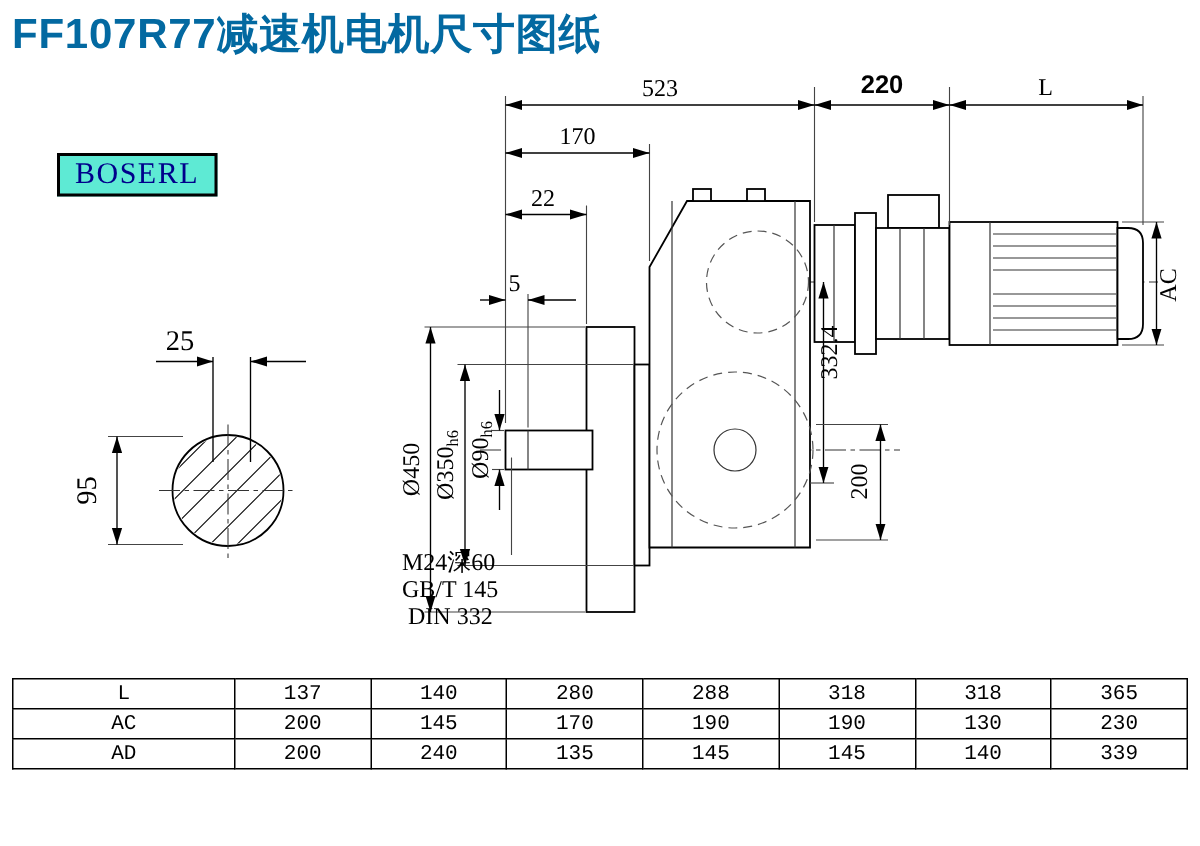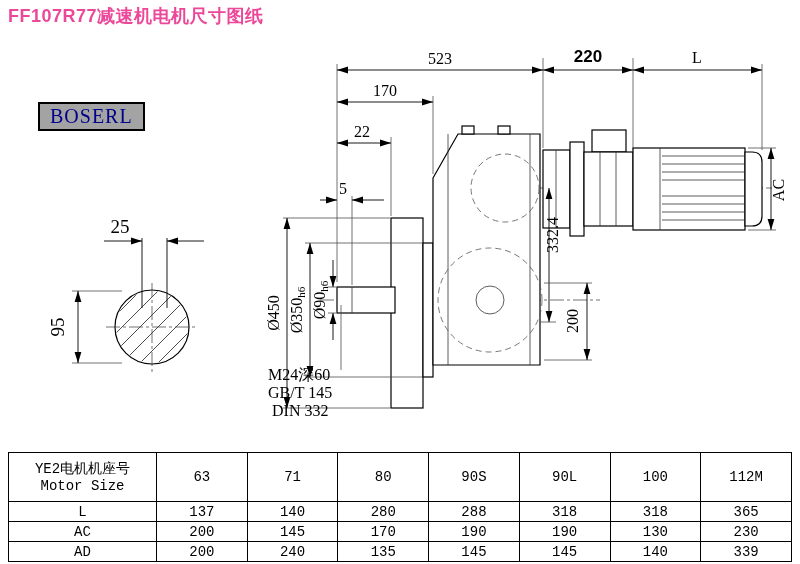--- a/index.html
+++ b/index.html
@@ -2,28 +2,28 @@
 <html><head>
 <meta charset="utf-8">
 <style>
   html,body{margin:0;padding:0;}
   body{
     width:800px;height:564px;position:relative;overflow:hidden;
     background:#ffffff;font-family:"Liberation Sans",sans-serif;
   }
   .page-title{
     position:absolute;top:4px;left:8px;margin:0;
-    font-size:18px;font-weight:700;color:#ec4899;
+    font-size:28px;font-weight:700;color:#0369a1;
     font-family:"Liberation Sans",sans-serif;letter-spacing:.5px;
   }
   .brand-box{
     position:absolute;top:102px;left:38px;
     border:2px solid #000;padding:1px 10px;
     font-family:"Liberation Serif",serif;font-size:20px;color:#00008b;
-    letter-spacing:1px;background:#a3a3a3;
+    letter-spacing:1px;background:#5eead4;
   }
   svg.drawing{position:absolute;top:0;left:0;}
   
   .outline{fill:#fff;stroke:#000;stroke-width:1.2;}
   .thin{fill:none;stroke:#333;stroke-width:.8;}
   .ext{stroke:#444;stroke-width:.75;}
   .dim{stroke:#000;stroke-width:.9;fill:none;}
   .cl{stroke:#333;stroke-width:.7;stroke-dasharray:14 3 3 3;fill:none;}
   .dashed{fill:none;stroke:#555;stroke-width:.8;stroke-dasharray:6 4;}
   .hatch{stroke:#000;stroke-width:.7;}
@@ -222,33 +222,20 @@
     <text class="dt" x="272" y="416">DIN 332</text>
   </g>
 </svg>
 
 <table class="dim-table">
   <colgroup>
       <col style="width:148px">
       <col span="7">
     </colgroup>
   <tbody>
-      <tr class="hdr">
-    <td>
-      <div>YE2电机机座号</div>
-      <div>Motor Size</div>
-    </td>
-    <td>63</td>
-    <td>71</td>
-    <td>80</td>
-    <td>90S</td>
-    <td>90L</td>
-    <td>100</td>
-    <td>112M</td>
-  </tr>
   <tr>
     <td>L</td>
     <td>137</td>
     <td>140</td>
     <td>280</td>
     <td>288</td>
     <td>318</td>
     <td>318</td>
     <td>365</td>
   </tr>

